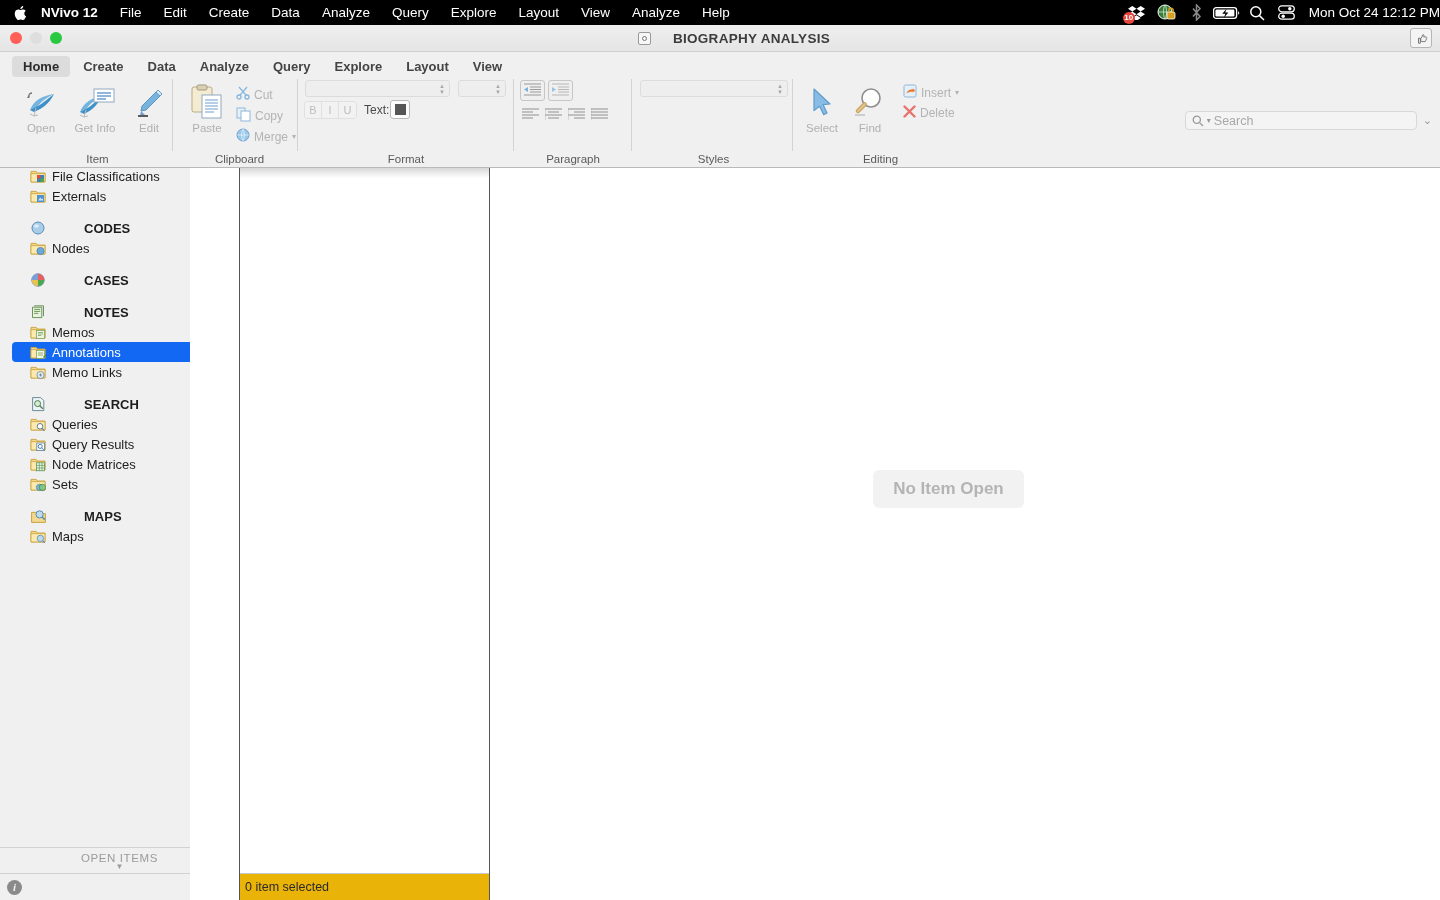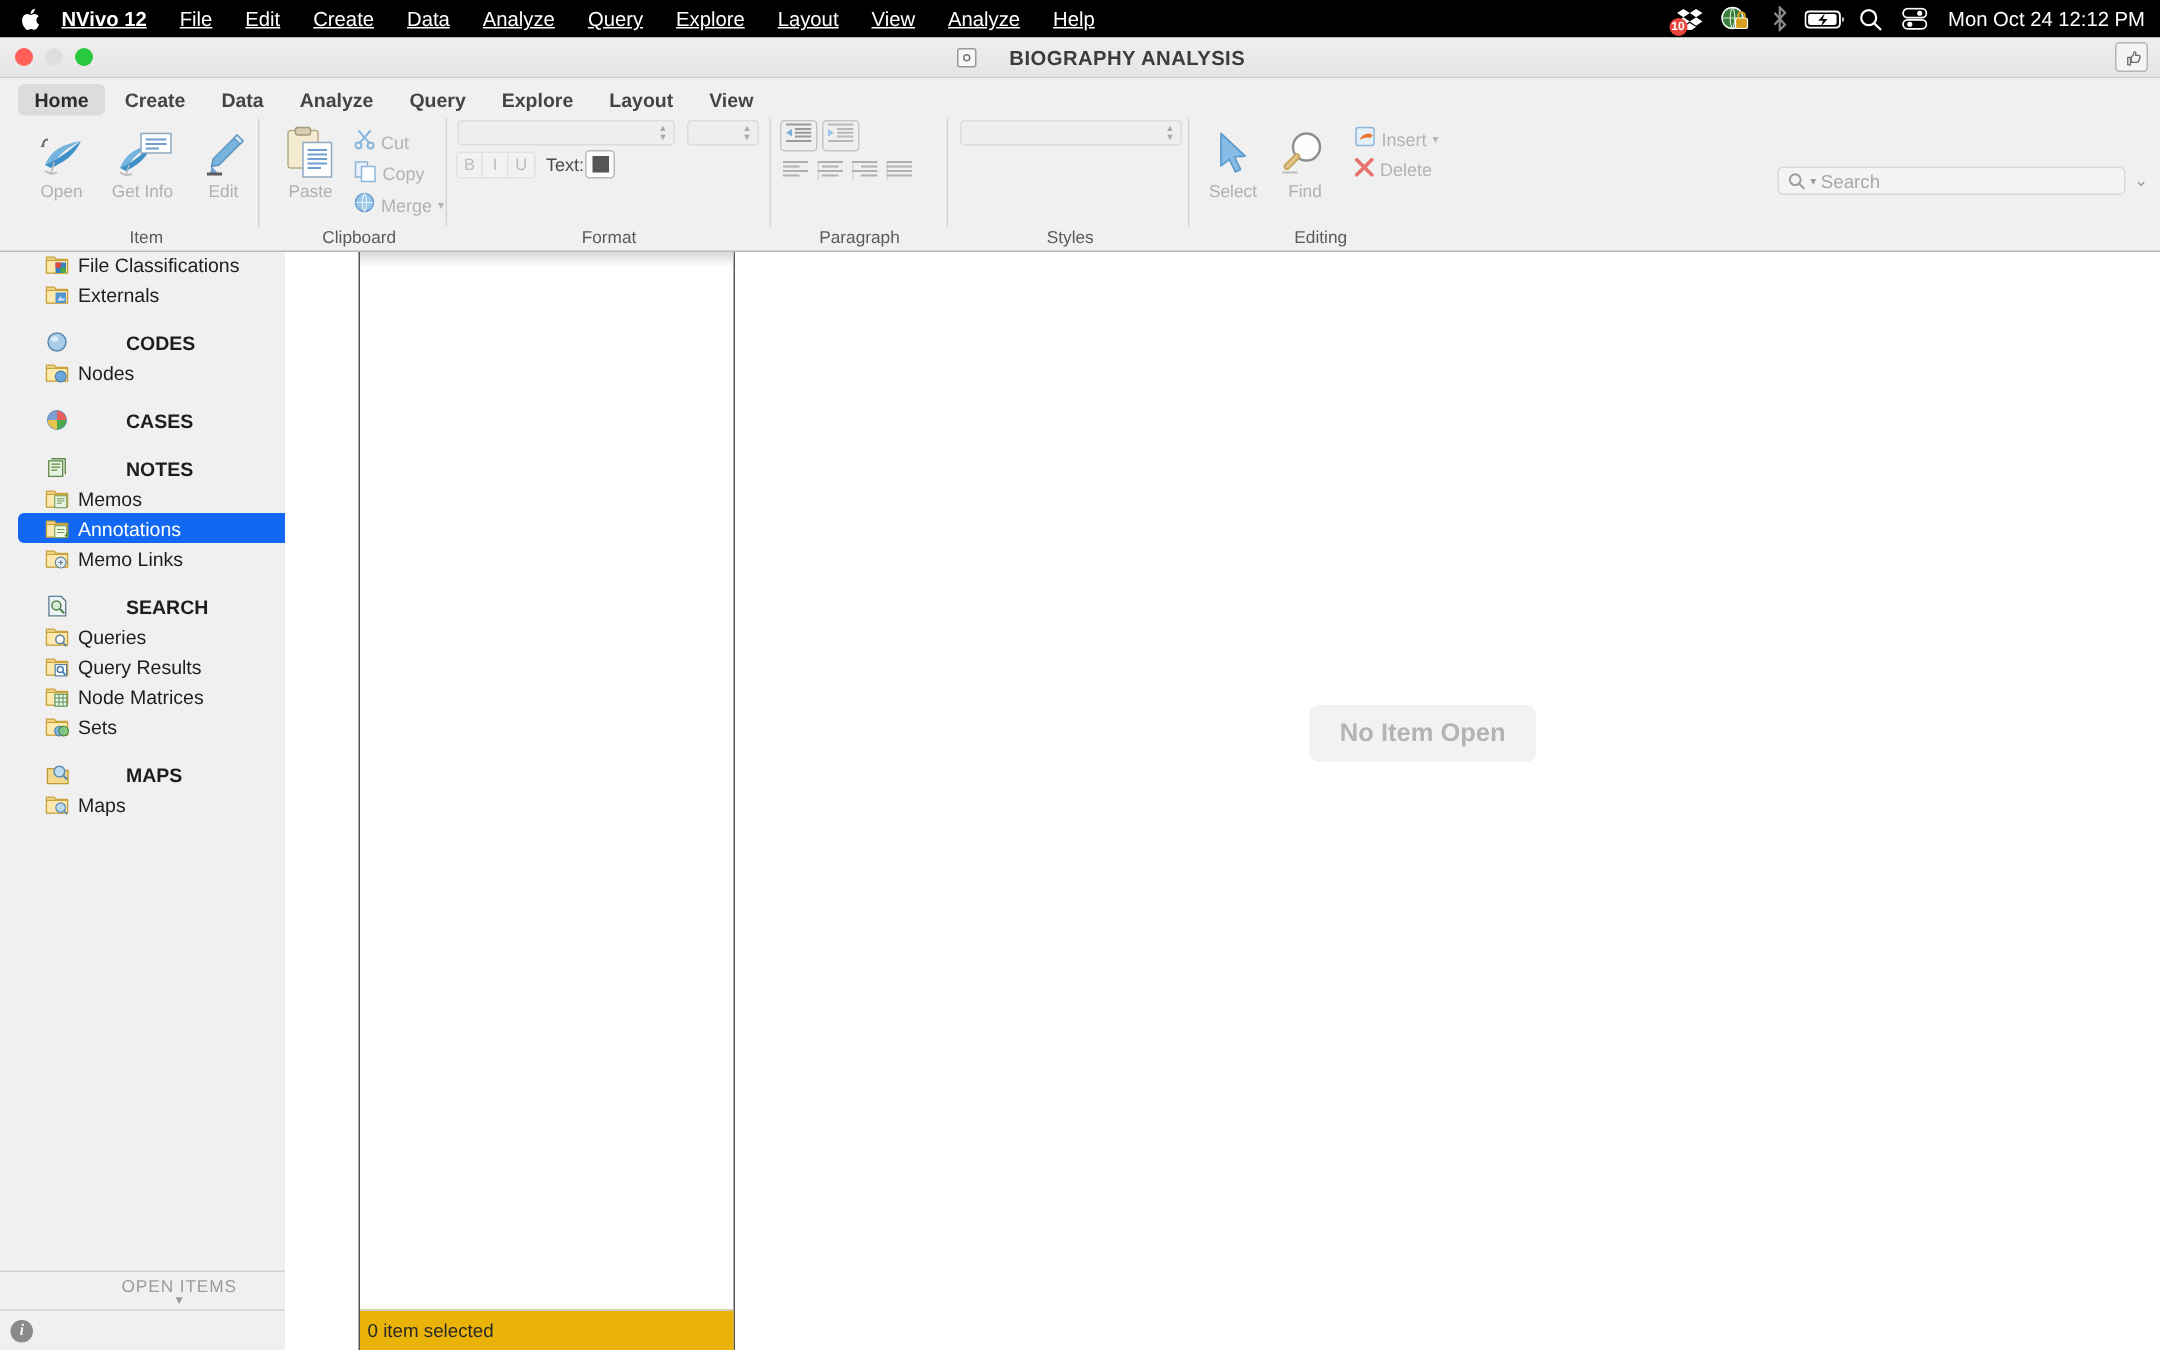--- a/index.html
+++ b/index.html
@@ -13,23 +13,23 @@
 
   
   .menubar {
     position: absolute; top: 0; left: 0; width: 1440px; height: 25px;
     background: #000000; color: #ffffff;
     display: flex; align-items: center;
     font-size: 13.5px;
   }
   .menubar-left { display: flex; align-items: center; padding-left: 11px; }
   .apple-icon { width: 18px; height: 25px; display: flex; align-items: center; justify-content: center; margin-right: 8px; }
-  .menu-item { padding: 0 11px; height: 25px; line-height: 25px; white-space: nowrap; text-decoration: underline; }
+  .menu-item { padding: 0 11px; height: 25px; line-height: 25px; white-space: nowrap; }
   .menu-item.app-name { font-weight: bold; padding-left: 4px; }
-  .menubar-right { position: absolute; right: 0; top: 0; height: 25px; display: flex; align-items: center; padding-right: 10px; }
+  .menubar-right { position: absolute; right: 0; top: 0; height: 25px; display: flex; align-items: center; }
   .status-icon { width: 30px; height: 25px; display: flex; align-items: center; justify-content: center; position: relative; }
   .badge-count {
     position: absolute; left: 1px; bottom: 1px;
     background: #e8453c; color: #fff; border-radius: 50%;
     width: 12px; height: 12px; font-size: 8px; line-height: 12px; text-align: center; font-weight: bold;
   }
   .clock { font-size: 13.5px; margin-left: 7px; white-space: nowrap; }
 
   
   .titlebar {

